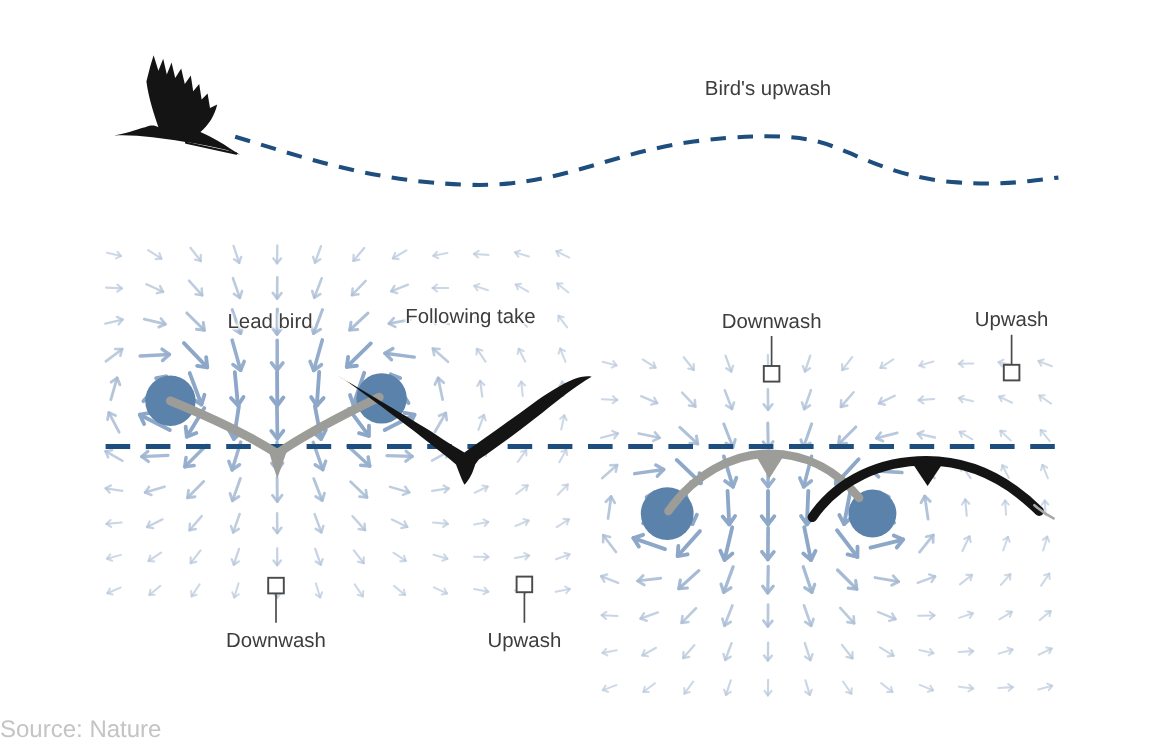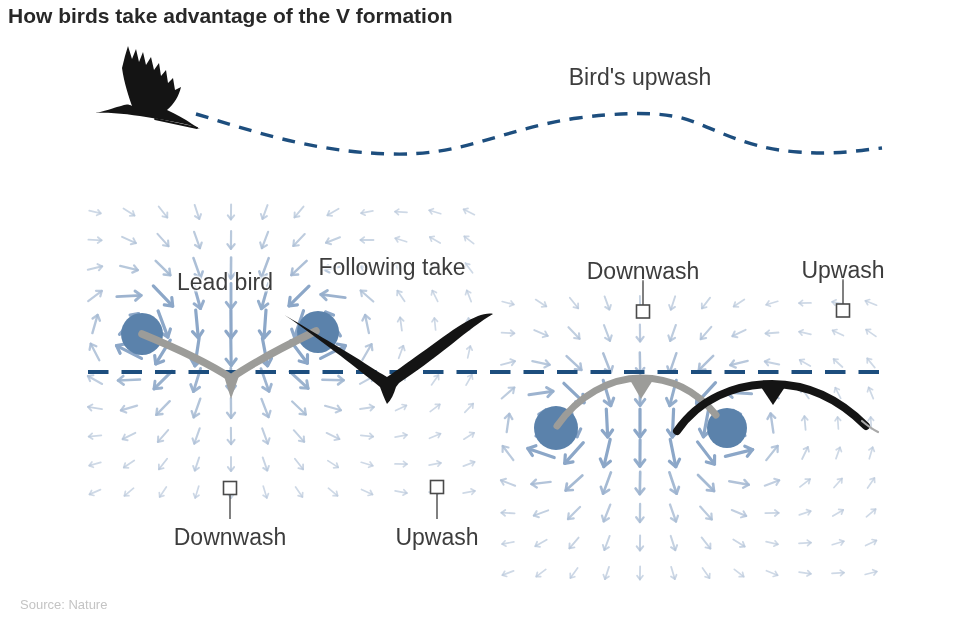--- a/index.html
+++ b/index.html
@@ -1,31 +1,31 @@
 <!DOCTYPE html>
 <html><head>
 <meta charset="utf-8">
 <style>
   html,body{margin:0;padding:0;background:#fff;}
   .stage{position:relative;width:976px;height:625px;background:#ffffff;overflow:hidden;
          font-family:"Liberation Sans","DejaVu Sans",sans-serif;}
   .stage svg{position:absolute;left:0;top:0;}
   .page-title{position:absolute;left:8px;top:4px;font-size:21px;font-weight:bold;
               color:var(--title,#282828);letter-spacing:0;}
-  .lbl{position:absolute;transform:translateX(-50%);white-space:nowrap;font-size:23px;
+  .lbl{position:absolute;transform:translateX(-50%);white-space:nowrap;font-size:17px;
        color:var(--label,#3d3d3d);
        text-shadow:0 0 3px #fff,0 0 3px #fff,0 1px 2px #fff,1px 0 2px #fff,-1px 0 2px #fff,0 -1px 2px #fff;}
   .lbl-flight{left:640px;top:64px;}
-  .lbl-lead{left:225px;top:269px;}
+  .lbl-lead{left:225px;top:258px;}
   .lbl-following{left:392px;top:254px;}
   .lbl-rdown{left:643px;top:258px;}
   .lbl-rup{left:843px;top:257px;}
   .lbl-ldown{left:230px;top:524px;}
   .lbl-lup{left:437px;top:524px;}
-  .source{position:absolute;left:20px;top:597px;font-size:13px;color:var(--source,#c4c4c4);}
+  .source{position:absolute;left:0;top:597px;font-size:20px;color:var(--source,#c4c4c4);}
   .flightpath{stroke:var(--flow,#1d4e7e);stroke-width:3.4;fill:none;stroke-dasharray:13 9.5;}
   .dashline{stroke:var(--flow,#1d4e7e);stroke-width:4.2;fill:none;stroke-dasharray:20.5 13;}
   .core{fill:var(--vortex,#5b82ab);}
   .graystroke{stroke:var(--graybird,#9c9c99);fill:none;stroke-linecap:round;}
   .grayfill{fill:var(--graybird,#9c9c99);}
   .blackfill{fill:var(--birdblack,#141414);}
   .blackstroke{stroke:var(--birdblack,#141414);fill:none;stroke-linecap:round;}
   .tipfade{stroke:#a9a9a9;stroke-width:2.2;fill:none;stroke-linecap:round;}
   .marker-box{fill:#ffffff;stroke:var(--marker,#4a4a4a);stroke-width:1.6;}
   .marker-line{stroke:var(--marker,#4a4a4a);stroke-width:1.4;}
@@ -1101,21 +1101,20 @@
     <g>
       <line class="marker-line" x1="643" y1="280" x2="643" y2="306"></line>
       <rect class="marker-box" x="636.5" y="305" width="13" height="13"></rect>
     </g>
     <g>
       <line class="marker-line" x1="843" y1="279" x2="843" y2="305"></line>
       <rect class="marker-box" x="836.5" y="304" width="13" height="13"></rect>
     </g>
   </svg>
 
-  <div class="page-title">How birds take advantage of the V formation</div>
   <div class="lbl lbl-flight">Bird's upwash</div>
   <div class="lbl lbl-lead">Lead bird</div>
   <div class="lbl lbl-following">Following take</div>
   <div class="lbl lbl-rdown">Downwash</div>
   <div class="lbl lbl-rup">Upwash</div>
   <div class="lbl lbl-ldown">Downwash</div>
   <div class="lbl lbl-lup">Upwash</div>
   <div class="source">Source: Nature</div>
 </div>
 

